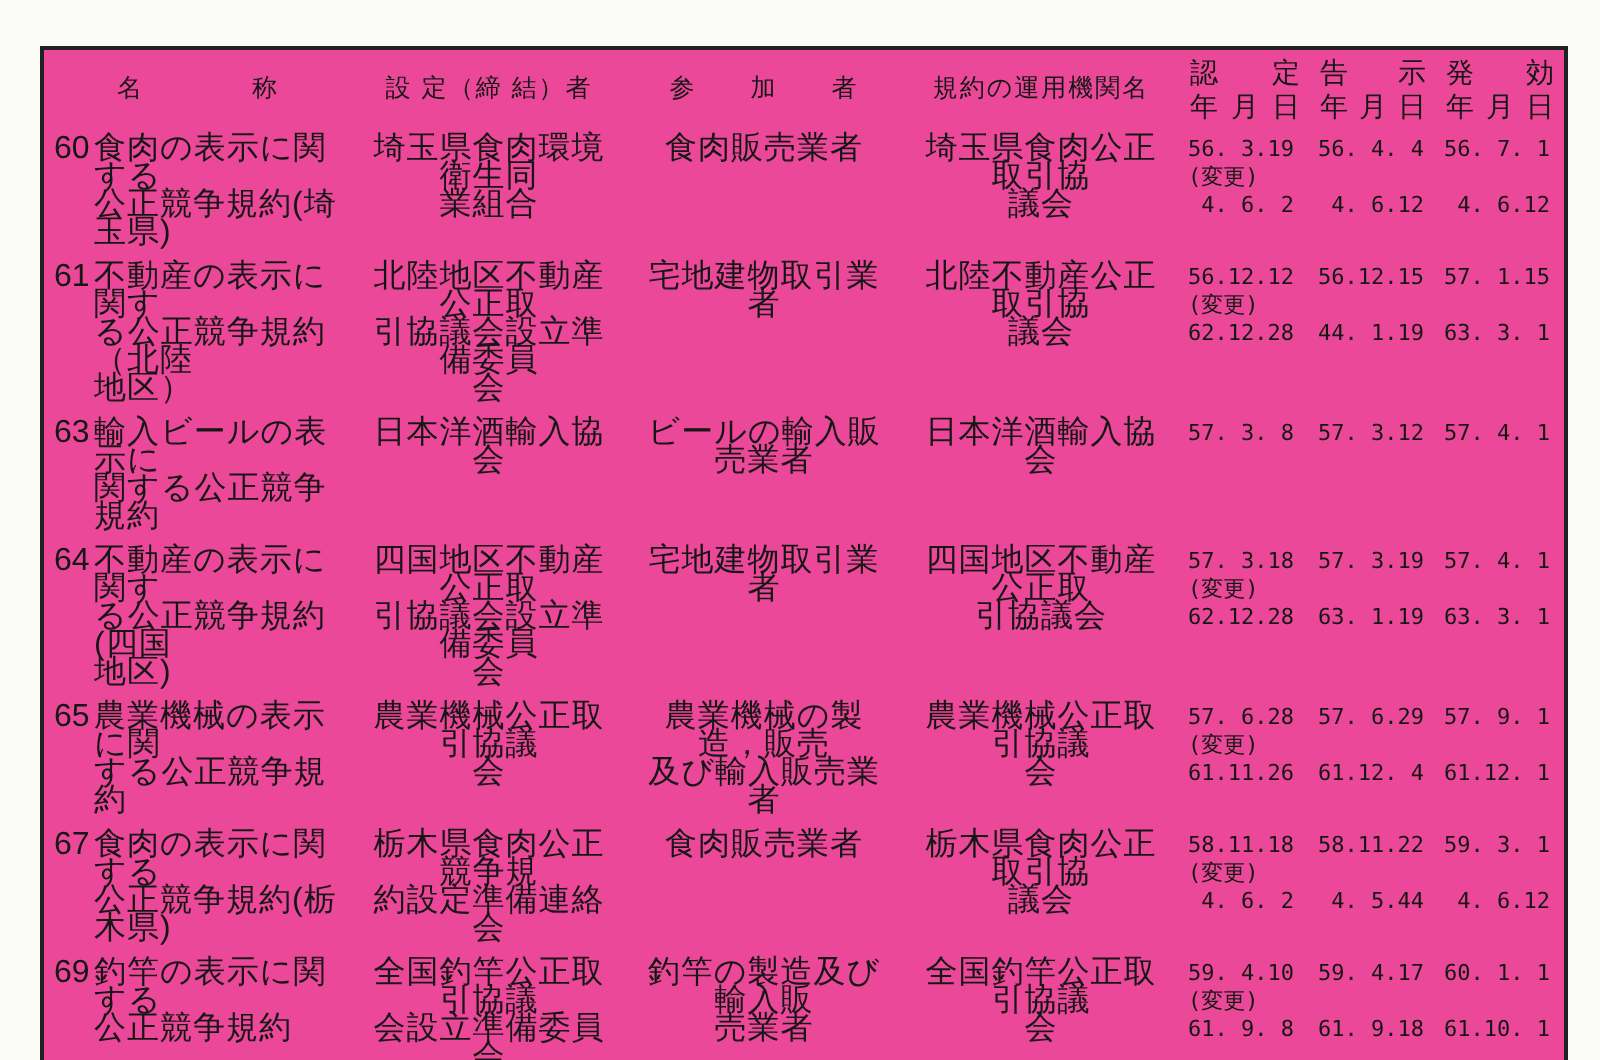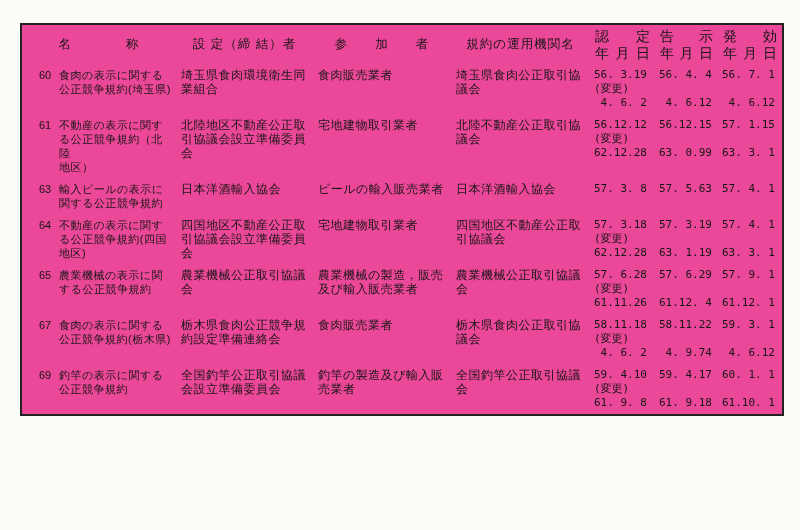--- a/index.html
+++ b/index.html
@@ -47,33 +47,33 @@
   .col-d3{width:65px;}
   .h-center{text-align:center;letter-spacing:1px;white-space:pre;}
   .dt-h div{
     text-align:justify;
     text-align-last:justify;
     padding:0 5px;
     line-height:17px;
     font-size:14px;
   }
   .jp{
-    font-size:12px;
+    font-size:16px;
     line-height:14px;
     letter-spacing:0.5px;
     white-space:pre-line;
+    text-align:center;
   }
   .nm{
-    font-size:11px;
+    font-size:16px;
     line-height:14px;
     letter-spacing:0.5px;
     white-space:pre-line;
     padding-left:20px;
     text-indent:-20px;
-    margin-left:12px;
   }
   .no{
     display:inline-block;
     width:20px;
     text-indent:0;
     letter-spacing:0;
   }
   .dt{
     font-family:"DejaVu Sans Mono","Liberation Mono",monospace;
     font-size:11px;
@@ -169,41 +169,41 @@
           </td>
         <td>
             <div class="jp">北陸不動産公正取引協
 議会</div>
           </td>
         <td class="dt">56.12.12
 (変更)
 62.12.28</td>
         <td class="dt">56.12.15
 
-63. 0.99</td>
+44. 1.19</td>
         <td class="dt">57. 1.15
 
 63. 3. 1</td>
       </tr>
       <tr>
         <td>
             <div class="nm"><span class="no">63</span><span>輸入ビールの表示に
 関する公正競争規約</span></div>
           </td>
         <td>
             <div class="jp">日本洋酒輸入協会</div>
           </td>
         <td>
             <div class="jp">ビールの輸入販売業者</div>
           </td>
         <td>
             <div class="jp">日本洋酒輸入協会</div>
           </td>
         <td class="dt">57. 3. 8</td>
-        <td class="dt">57. 5.63</td>
+        <td class="dt">57. 3.12</td>
         <td class="dt">57. 4. 1</td>
       </tr>
       <tr>
         <td>
             <div class="nm"><span class="no">64</span><span>不動産の表示に関す
 る公正競争規約(四国
 地区)</span></div>
           </td>
         <td>
             <div class="jp">四国地区不動産公正取
@@ -268,21 +268,21 @@
           </td>
         <td>
             <div class="jp">栃木県食肉公正取引協
 議会</div>
           </td>
         <td class="dt">58.11.18
 (変更)
  4. 6. 2</td>
         <td class="dt">58.11.22
 
- 4. 9.74</td>
+ 4. 5.44</td>
         <td class="dt">59. 3. 1
 
  4. 6.12</td>
       </tr>
       <tr>
         <td>
             <div class="nm"><span class="no">69</span><span>釣竿の表示に関する
 公正競争規約</span></div>
           </td>
         <td>

